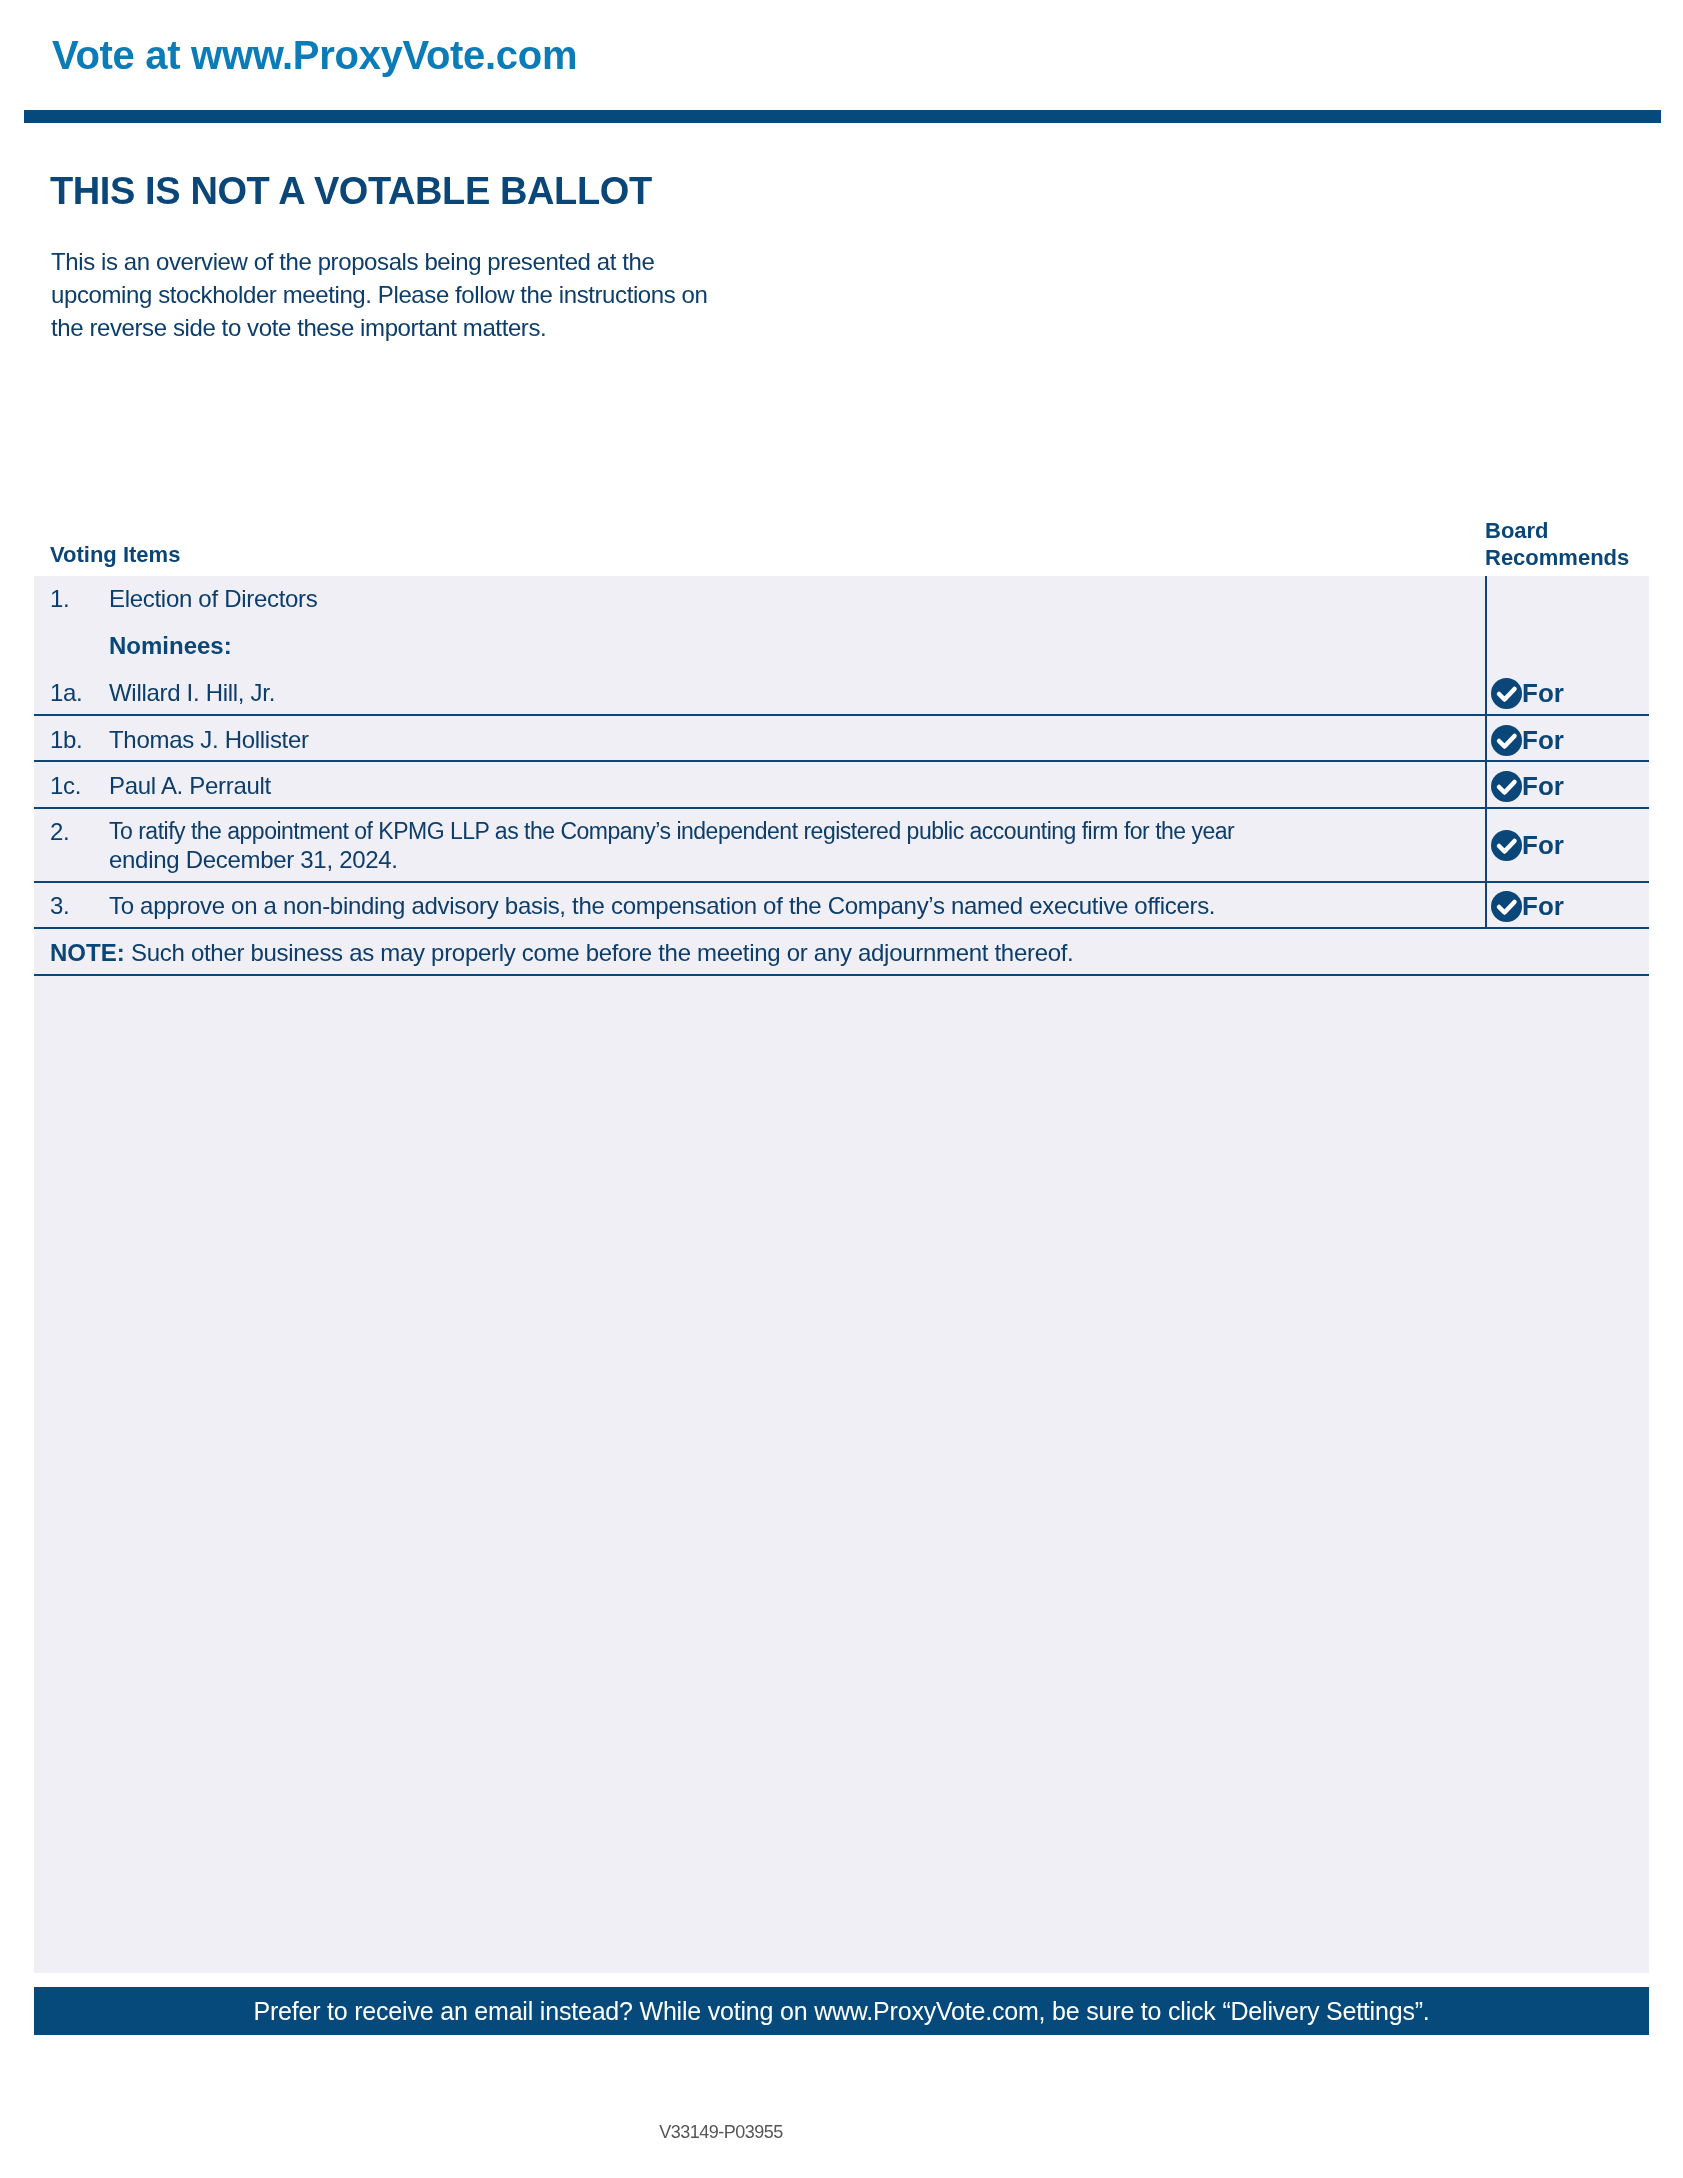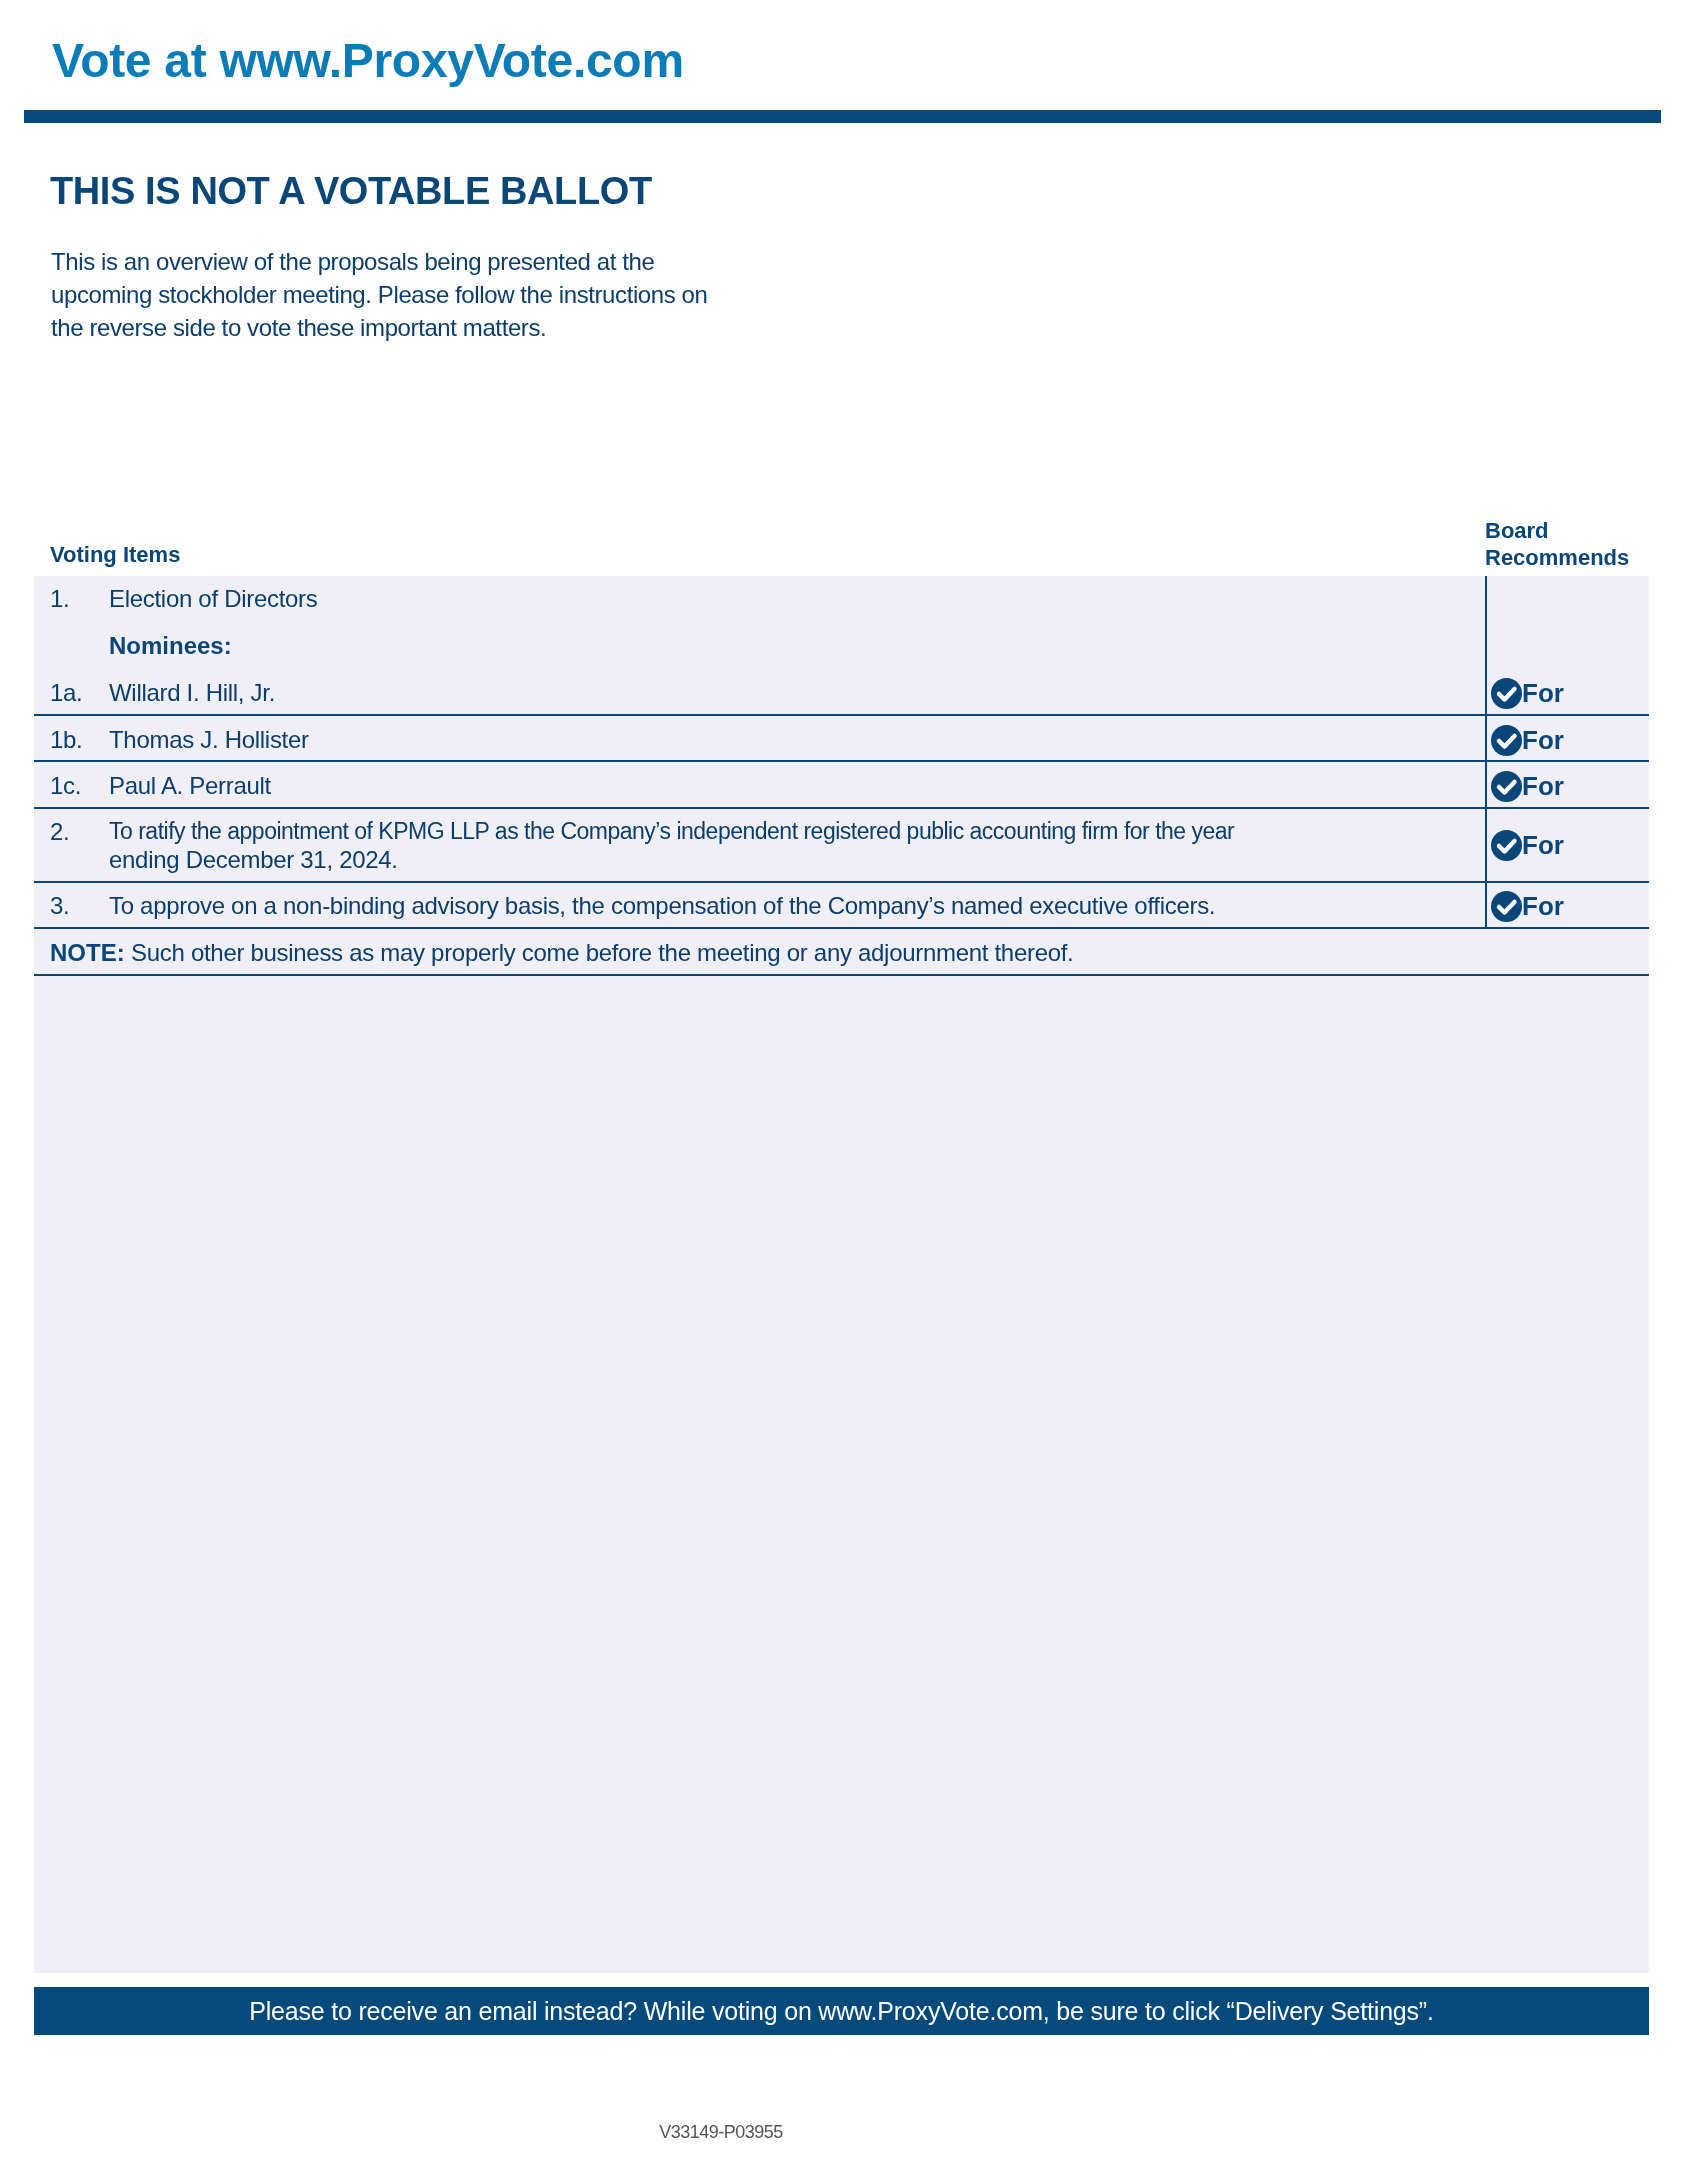--- a/index.html
+++ b/index.html
@@ -13,21 +13,21 @@
     position: relative;
     overflow: hidden;
     font-family: "Liberation Sans", "DejaVu Sans", sans-serif;
     color: #0b3f6e;
   }
   .abs { position: absolute; }
 
   .header-title {
     left: 52px;
     top: 33px;
-    font-size: 48px;
+    font-size: 40px;
     font-weight: bold;
     color: #0b7cb8;
     white-space: nowrap;
     letter-spacing: -0.3px;
   }
   .header-bar {
     left: 24px;
     top: 110px;
     width: 1637px;
     height: 13px;
@@ -235,16 +235,16 @@
   </span>
   <span class="rec-label">For</span>
 </div>
 
 <div class="abs num" style="top:939px; white-space:nowrap;">
   <span class="bold" style="font-size:24px;">NOTE:</span>
   <span style="font-size:24px; color:#0d3d6b; letter-spacing:-0.3px;">Such other business as may properly come before the meeting or any adjournment thereof.</span>
 </div>
 
 <div class="abs footer-bar">
-  <span class="footer-text">Please to receive an email instead? While voting on www.ProxyVote.com, be sure to click “Delivery Settings”.</span>
+  <span class="footer-text">Prefer to receive an email instead? While voting on www.ProxyVote.com, be sure to click “Delivery Settings”.</span>
 </div>
 <div class="abs doc-code">V33149-P03955</div>
 
 
 </body></html>

